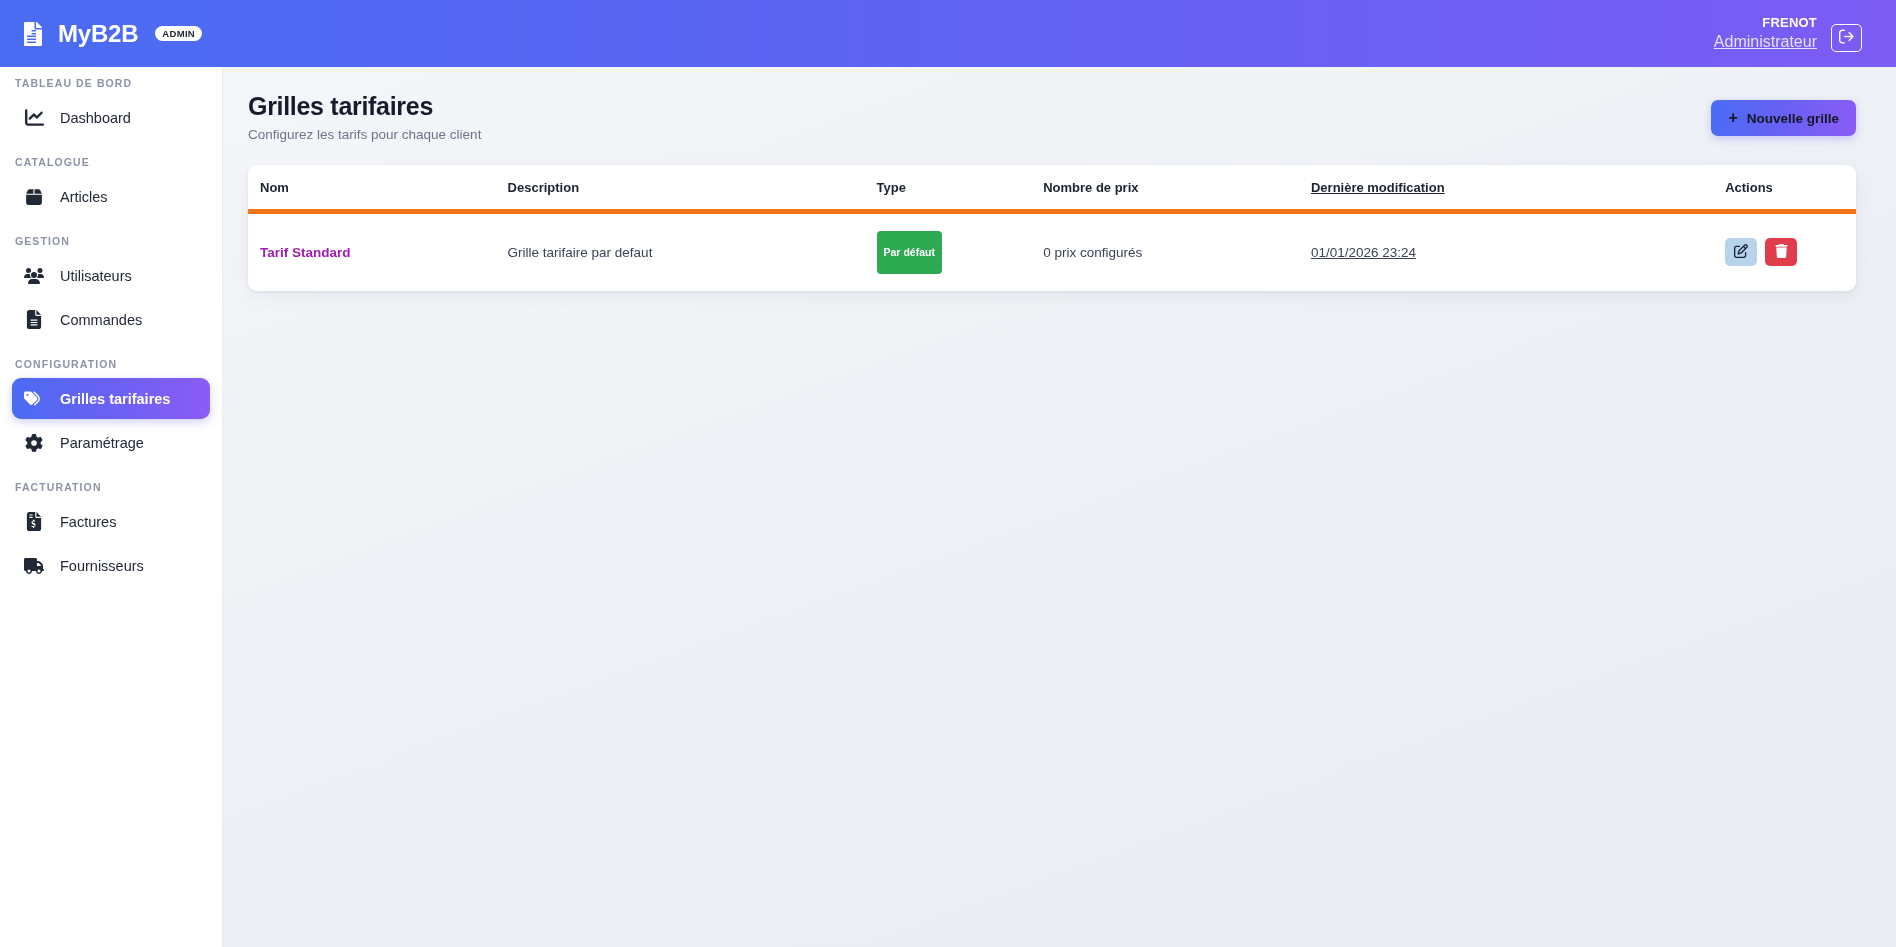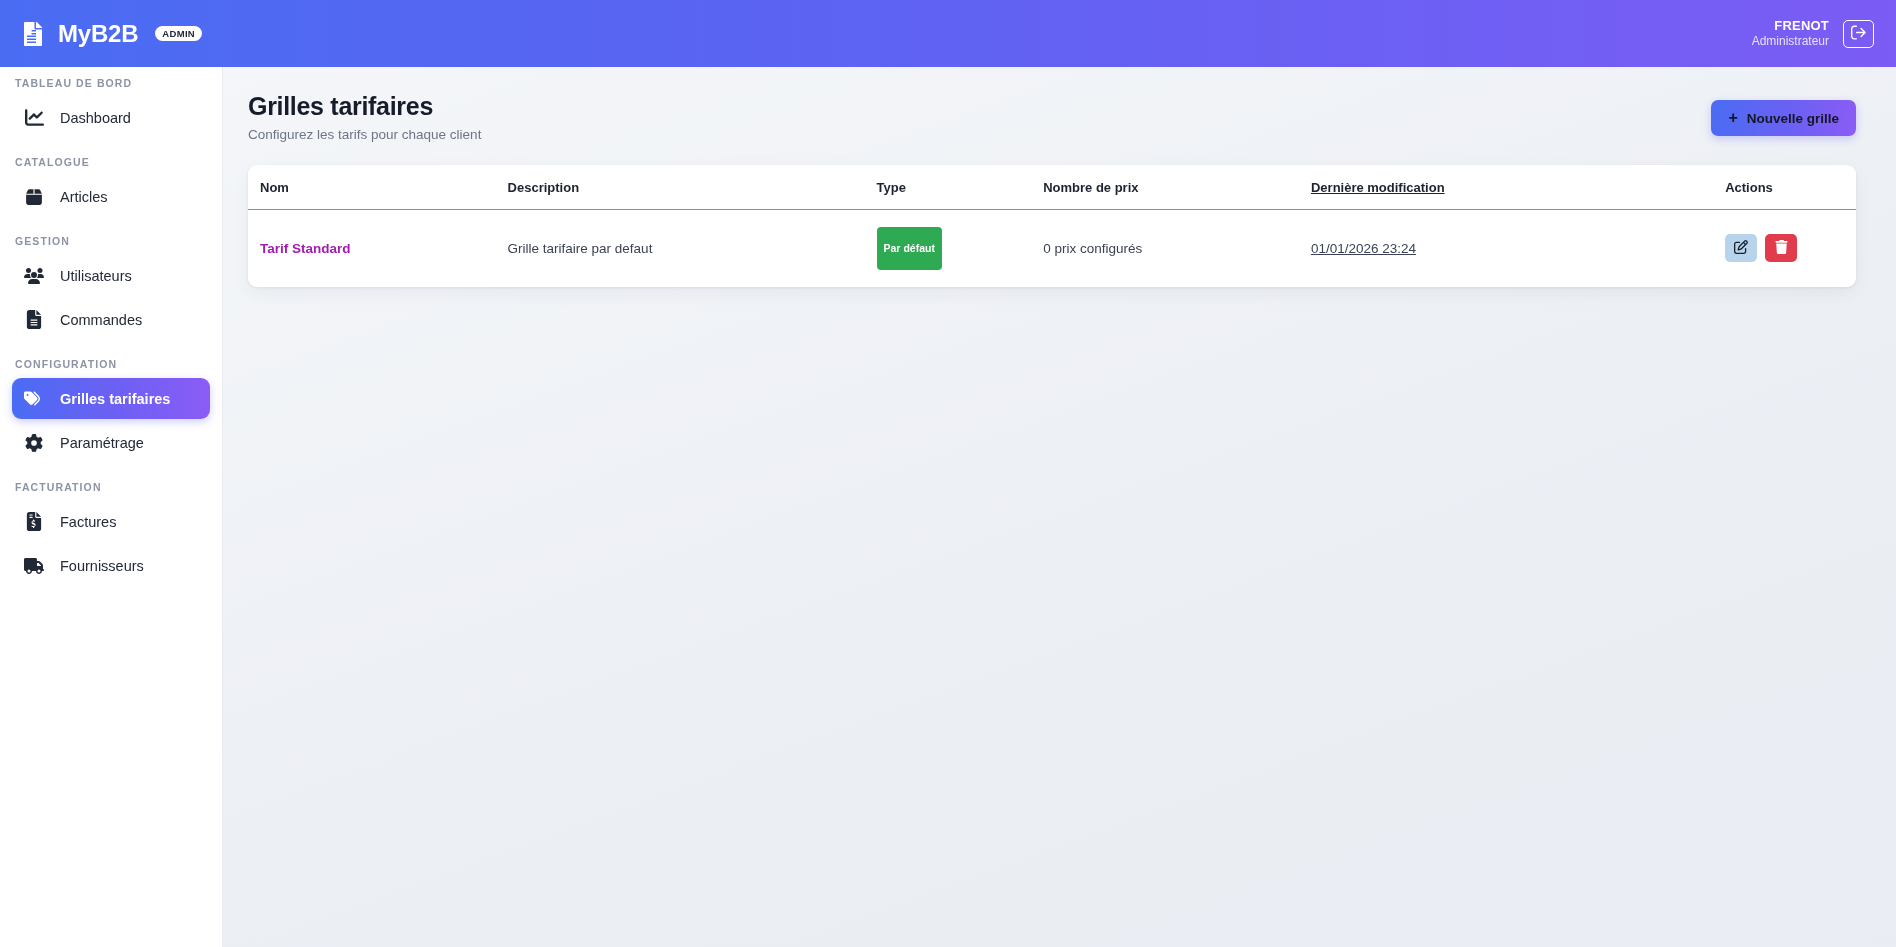--- a/index.html
+++ b/index.html
@@ -20,21 +20,21 @@
   
   .topbar {
     position: absolute;
     top: 0; left: 0;
     width: 1896px;
     height: 67px;
     background: linear-gradient(90deg, #4a6cf3 0%, #5d63f2 45%, #7b5cf4 100%);
     display: flex;
     align-items: center;
     justify-content: space-between;
-    padding: 0 22px 0 20px;
+    padding: 0 34px 0 20px;
     z-index: 20;
   }
 
   .brand {
     display: flex;
     align-items: center;
     gap: 12px;
   }
   .brand-icon {
     width: 26px; height: 30px;
@@ -53,36 +53,37 @@
     font-weight: bold;
     letter-spacing: 0.3px;
     padding: 3px 7px 2px;
     border-radius: 9px;
     margin-left: 5px;
     line-height: 1;
   }
 
   .topbar-right {
     display: flex;
-    align-items: center;
+    align-items: flex-end;
     gap: 14px;
   }
   .user-block {
     text-align: right;
     line-height: 1.25;
   }
   .user-name {
     color: #ffffff;
     font-size: 13px;
     font-weight: bold;
     letter-spacing: 0.2px;
   }
   .user-role {
     color: #e4e2fb;
-    font-size: 12px;
+    font-size: 16px;
+    text-decoration: underline;
   }
   .logout-btn {
     width: 31px; height: 28px;
     border: 1.6px solid #ffffff;
     border-radius: 5px;
     background: transparent;
     display: flex; align-items: center; justify-content: center;
     cursor: pointer;
   }
 
@@ -189,21 +190,21 @@
     overflow: hidden;
   }
   table { width: 100%; border-collapse: collapse; }
 
   thead th {
     text-align: left;
     font-size: 13px;
     font-weight: bold;
     color: #1d2330;
     padding: 15px 12px 14px;
-    border-bottom: 1px solid #f97316;
+    border-bottom: 5px solid #f97316;
     white-space: nowrap;
   }
   tbody td {
     font-size: 13.5px;
     color: #3b4354;
     padding: 17px 12px;
     vertical-align: middle;
   }
 
   th.col-nom,  td.col-nom       { padding-left: 12px; width: 208px; }

